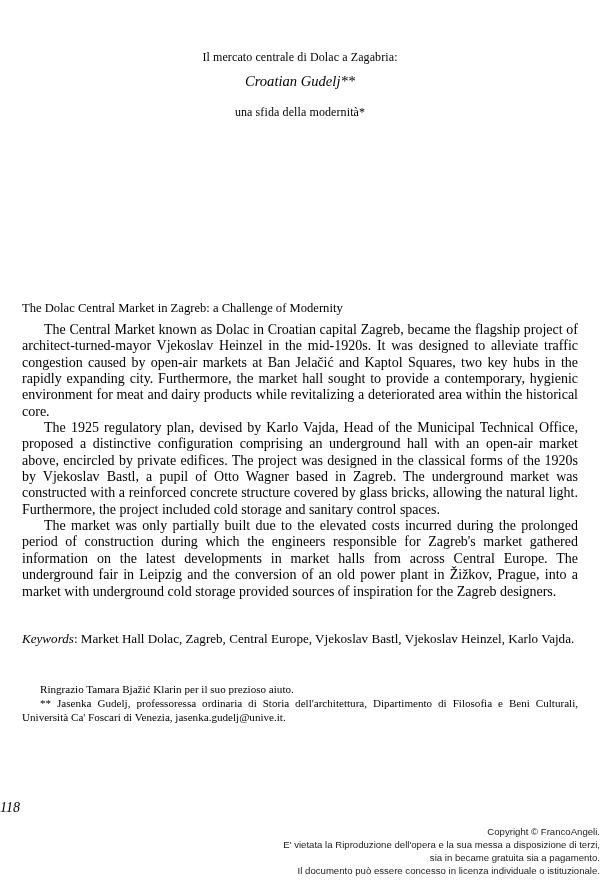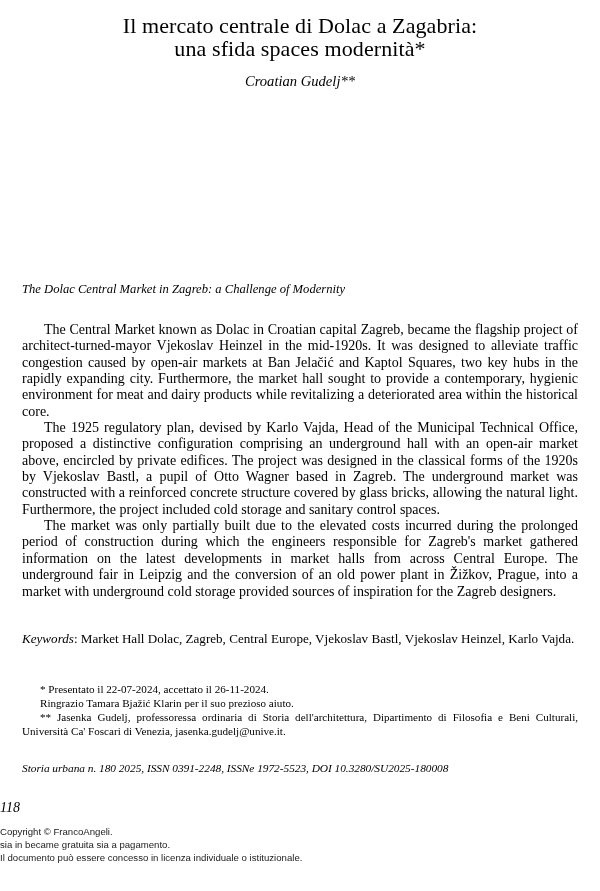--- a/index.html
+++ b/index.html
@@ -26,43 +26,43 @@
 
   
   .title-block {
     position: absolute;
     left: 22px;
     top: 14px;
     width: 556px;
     text-align: center;
   }
   .title-line {
-    font-size: 22px;
+    font-size: 12px;
     line-height: 23px;
     letter-spacing: 0.1px;
+    margin-top: 32px;
   }
 
   .author {
     position: absolute;
     left: 22px;
     top: 72px;
     width: 556px;
     text-align: center;
     font-style: italic;
     font-size: 14.6px;
     line-height: 19px;
   }
 
   
   .abstract-title {
     position: absolute;
     left: 22px;
-    top: 281px;
+    top: 300px;
     width: 556px;
-    font-style: italic;
     font-size: 12.6px;
     line-height: 17px;
   }
 
   .abstract-body {
     position: absolute;
     left: 22px;
     top: 322px;
     width: 556px;
   }
@@ -127,63 +127,62 @@
     font-size: 14px;
     line-height: 18px;
   }
 
   
   .copyright {
     position: absolute;
     left: 0;
     top: 826px;
     width: 600px;
-    text-align: left;
+    text-align: right;
     font-family: "Liberation Sans", "DejaVu Sans", sans-serif;
     font-size: 9.6px;
     line-height: 12.9px;
     color: #1b1b1b;
   }
   .copyright div {
     white-space: nowrap;
   }
 </style>
 </head>
 <body>
 
 <div class="page">
 
   <div class="title-block">
     <div class="title-line">Il mercato centrale di Dolac a Zagabria:</div>
-    <div class="title-line">una sfida spaces modernità*</div>
+    <div class="title-line">una sfida della modernità*</div>
   </div>
 
   <div class="author">Croatian Gudelj**</div>
 
   <div class="abstract-title">The Dolac Central Market in Zagreb: a Challenge of Modernity</div>
 
   <div class="abstract-body">
     <p>The Central Market known as Dolac in Croatian capital Zagreb, became the flagship project of architect-turned-mayor Vjekoslav Heinzel in the mid-1920s. It was designed to alleviate traffic congestion caused by open-air markets at Ban Jelačić and Kaptol Squares, two key hubs in the rapidly expanding city. Furthermore, the market hall sought to provide a contemporary, hygienic environment for meat and dairy products while revitalizing a deteriorated area within the historical core.</p>
     <p>The 1925 regulatory plan, devised by Karlo Vajda, Head of the Municipal Technical Office, proposed a distinctive configuration comprising an underground hall with an open-air market above, encircled by private edifices. The project was designed in the classical forms of the 1920s by Vjekoslav Bastl, a pupil of Otto Wagner based in Zagreb. The underground market was constructed with a reinforced concrete structure covered by glass bricks, allowing the natural light. Furthermore, the project included cold storage and sanitary control spaces.</p>
     <p>The market was only partially built due to the elevated costs incurred during the prolonged period of construction during which the engineers responsible for Zagreb's market gathered information on the latest developments in market halls from across Central Europe. The underground fair in Leipzig and the conversion of an old power plant in Žižkov, Prague, into a market with underground cold storage provided sources of inspiration for the Zagreb designers.</p>
   </div>
 
   <div class="keywords">
     <span class="kw-label">Keywords</span><span>: </span><span>Market Hall Dolac, Zagreb, Central Europe, Vjekoslav Bastl, Vjekoslav Heinzel, Karlo Vajda.</span>
   </div>
 
   <div class="footnotes">
-    <p>* Presentato il 22-07-2024, accettato il 26-11-2024.</p>
     <p>Ringrazio Tamara Bjažić Klarin per il suo prezioso aiuto.</p>
     <p>** Jasenka Gudelj, professoressa ordinaria di Storia dell'architettura, Dipartimento di Filosofia e Beni Culturali, Università Ca' Foscari di Venezia, jasenka.gudelj@unive.it.</p>
   </div>
 
-  <div class="citation">Storia urbana n. 180 2025, ISSN 0391-2248, ISSNe 1972-5523, DOI 10.3280/SU2025-180008</div>
 
   <div class="page-number">118</div>
 
   <div class="copyright">
     <div>Copyright © FrancoAngeli.</div>
+    <div>E' vietata la Riproduzione dell'opera e la sua messa a disposizione di terzi,</div>
     <div>sia in became gratuita sia a pagamento.</div>
     <div>Il documento può essere concesso in licenza individuale o istituzionale.</div>
   </div>
 
 </div>
 
 </body></html>

